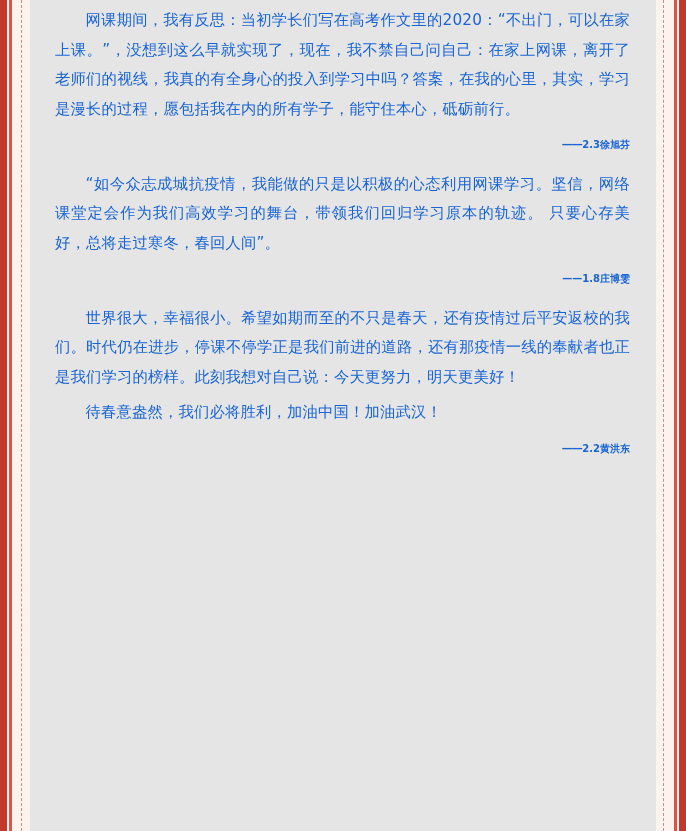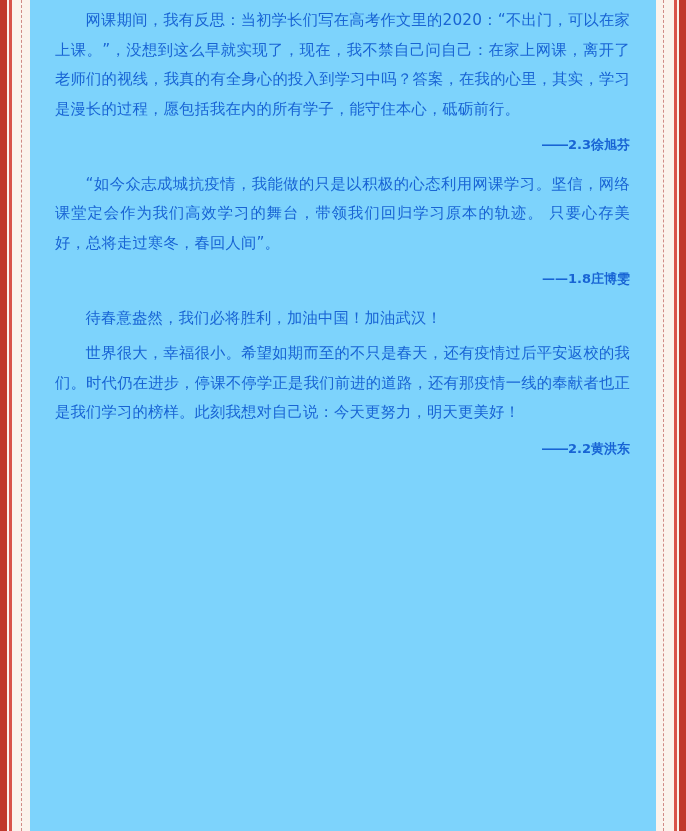--- a/index.html
+++ b/index.html
@@ -11,21 +11,21 @@
     height: 831px;
     background: #fdfaf4;
     font-family: "DejaVu Sans", "Liberation Sans", sans-serif;
     overflow: hidden;
   }
   .page {
     position: relative;
     width: 686px;
     height: 831px;
     box-sizing: border-box;
-    background: #7dd3fc;
+    background: #e5e5e5;
     padding-left: 31px;
   }
   
   .edge {
     position: absolute;
     top: 0;
     bottom: 0;
     width: 30px;
     background: #fbf3ec;
   }
@@ -83,21 +83,21 @@
     line-height: 29.5px;
     text-align: justify;
     text-justify: inter-ideograph;
     letter-spacing: 0.2px;
     margin: 0 0 6px 0;
     text-indent: 2em;
   }
 
   .sig {
     color: #1864d4;
-    font-size: 13px;
+    font-size: 10px;
     line-height: 29.5px;
     font-weight: bold;
     text-align: right;
     margin: 0 0 4px 0;
   }
   .block { margin-bottom: 10px; }
 </style>
 </head>
 <body>
 
@@ -125,19 +125,19 @@
     <div class="block">
     </div>
 
 
     <div class="block">
       <p class="para">“如今众志成城抗疫情，我能做的只是以积极的心态利用网课学习。坚信，网络课堂定会作为我们高效学习的舞台，带领我们回归学习原本的轨迹。 只要心存美好，总将走过寒冬，春回人间”。</p>
       <p class="sig">——1.8庄博雯</p>
     </div>
 
     <div class="block">
+      <p class="para">世界很大，幸福很小。希望如期而至的不只是春天，还有疫情过后平安返校的我们。时代仍在进步，停课不停学正是我们前进的道路，还有那疫情一线的奉献者也正是我们学习的榜样。此刻我想对自己说：今天更努力，明天更美好！</p>
       <p class="para">待春意盎然，我们必将胜利，加油中国！加油武汉！</p>
-      <p class="para">世界很大，幸福很小。希望如期而至的不只是春天，还有疫情过后平安返校的我们。时代仍在进步，停课不停学正是我们前进的道路，还有那疫情一线的奉献者也正是我们学习的榜样。此刻我想对自己说：今天更努力，明天更美好！</p>
       <p class="sig">――2.2黄洪东</p>
     </div>
 
   </div>
 </div>
 
 </body></html>

